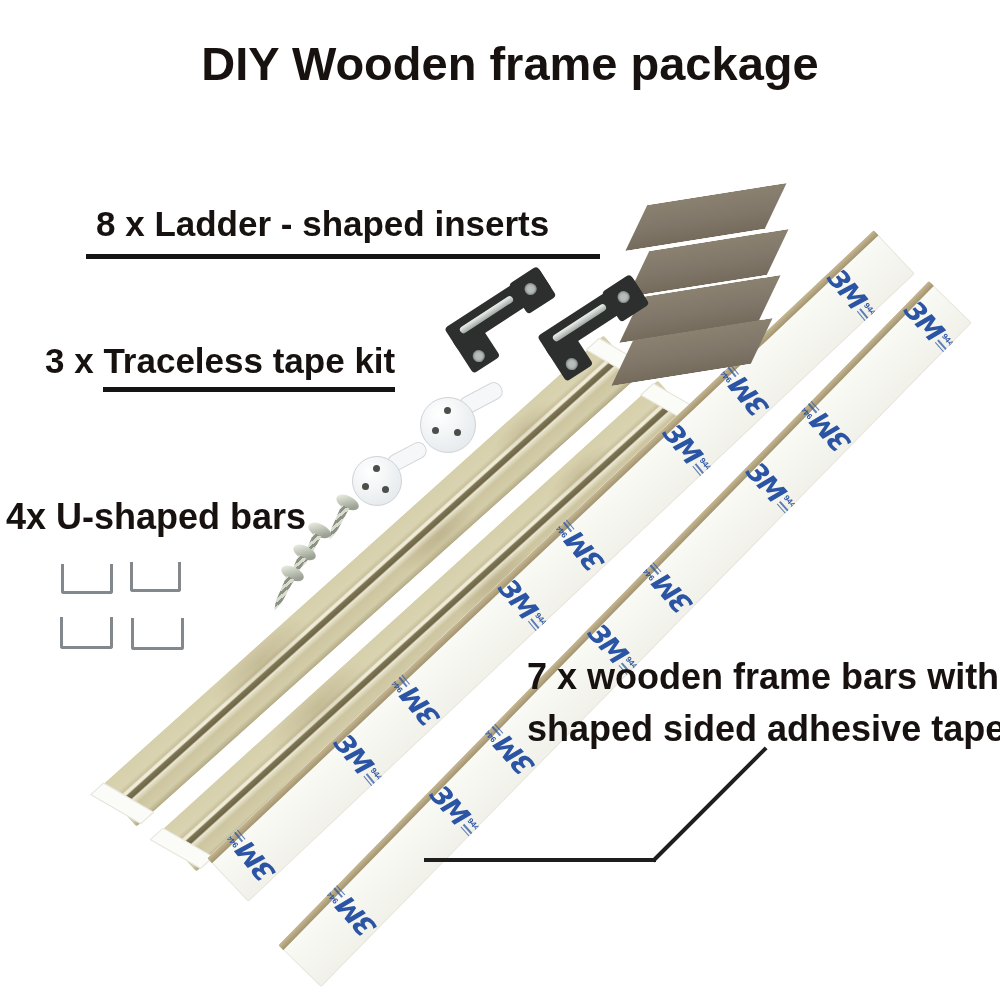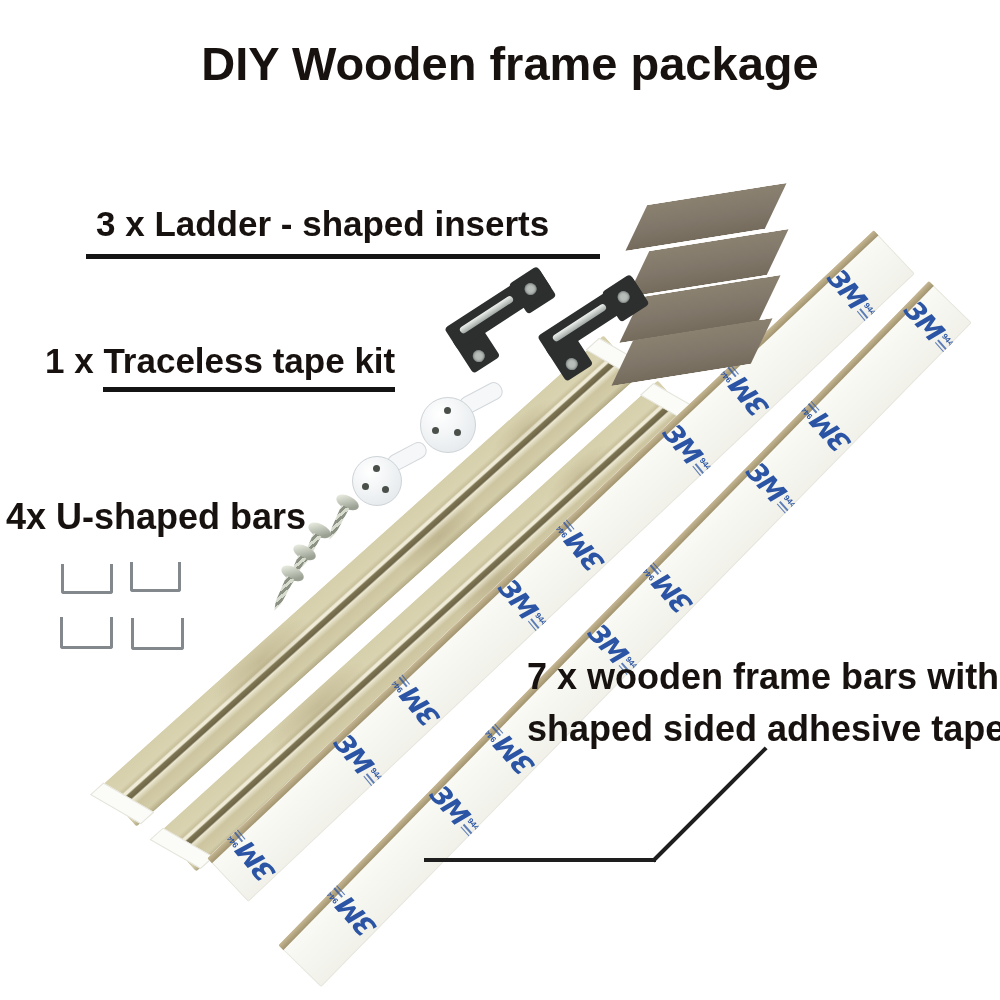--- a/index.html
+++ b/index.html
@@ -319,23 +319,23 @@
   <div class="abs screw screw4">
     <div class="screw-head"></div>
     <div class="screw-shaft"></div>
   </div>
 
   <div class="abs upin upin1"></div>
   <div class="abs upin upin2"></div>
   <div class="abs upin upin3"></div>
   <div class="abs upin upin4"></div>
 
-  <div class="abs label label-inserts">3 x Ladder - shaped inserts</div>
-
-  <div class="abs label label-hook"><span>1 x </span><span class="u">Traceless tape kit</span></div>
+  <div class="abs label label-inserts">8 x Ladder - shaped inserts</div>
+
+  <div class="abs label label-hook"><span>3 x </span><span class="u">Traceless tape kit</span></div>
 
   <div class="abs label label-pins">4x U-shaped bars</div>
 
   <div class="abs label label-bars">
     <div>7 x wooden frame bars with</div>
     <div>shaped sided adhesive tape</div>
   </div>
 
   <div class="abs pointer-h"></div>
   <div class="abs pointer-d"></div>

